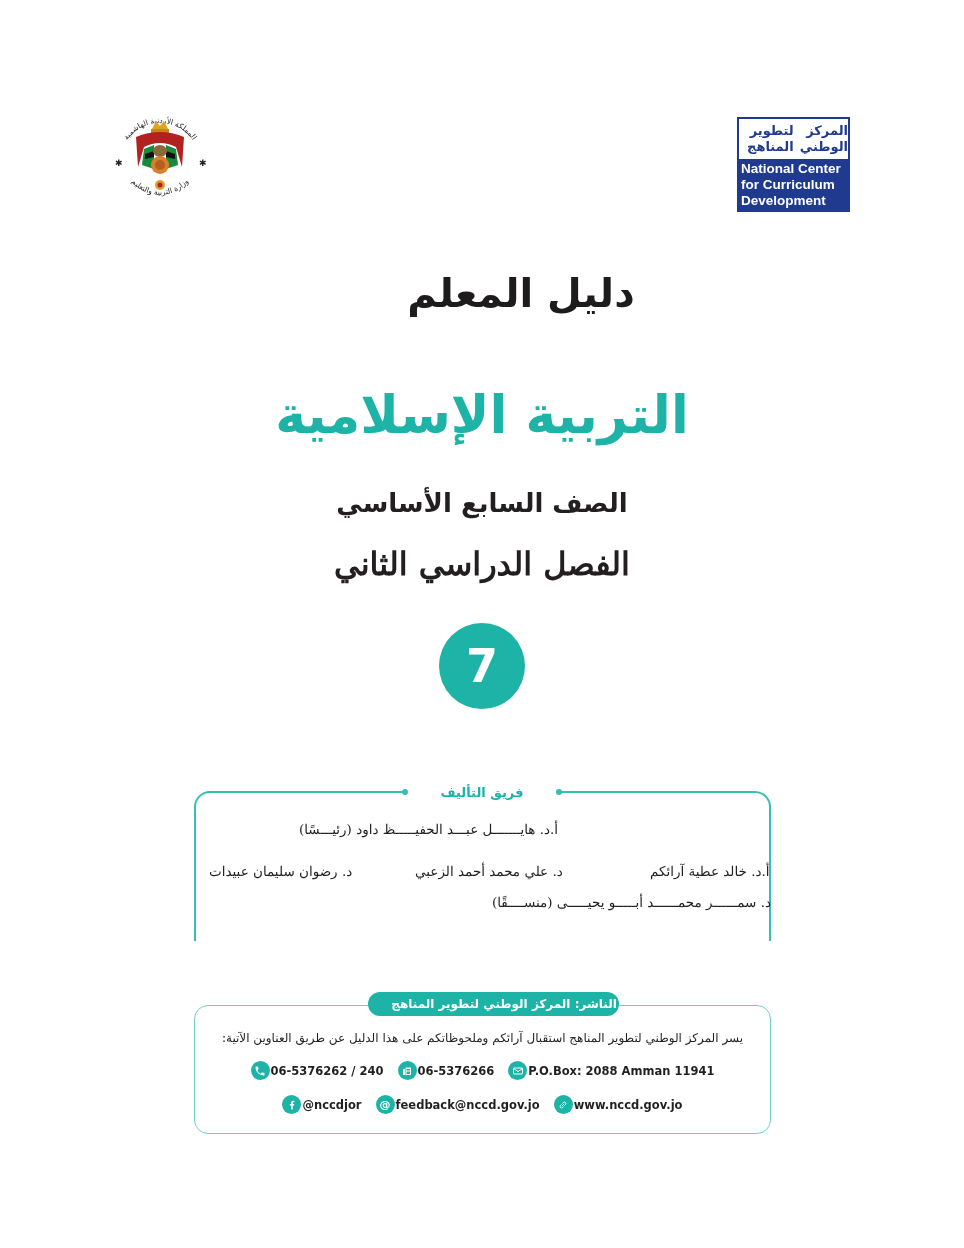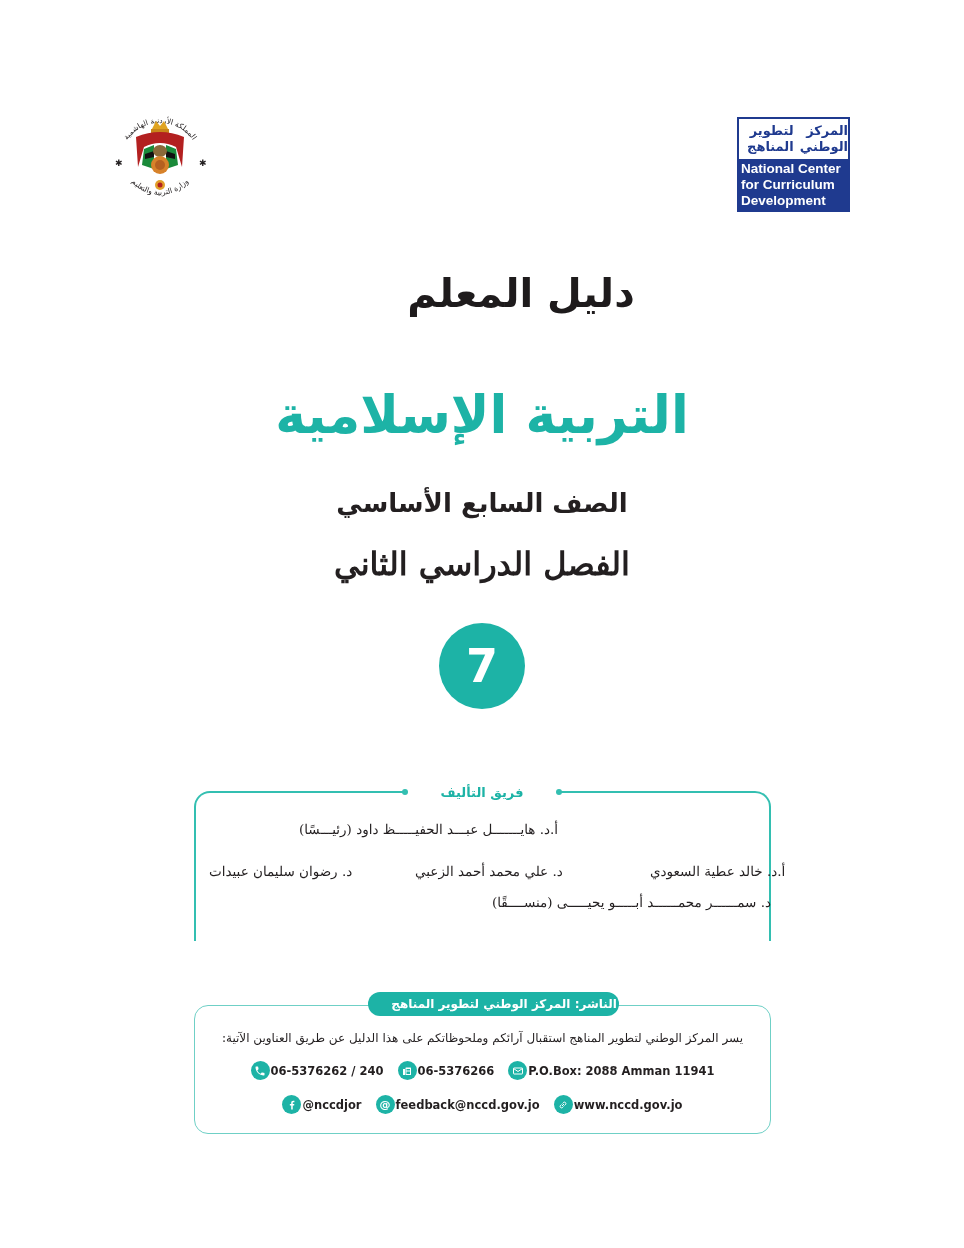--- a/index.html
+++ b/index.html
@@ -149,21 +149,21 @@
 <div class="abs grade-circle">7</div>
 
 <div class="abs authors-box"></div>
 <div class="abs authors-label-wrap">
   <span class="authors-label">فريق التأليف</span>
 </div>
 <div class="abs dot" style="left:402px;"></div>
 <div class="abs dot" style="left:556px;"></div>
 
 <div class="abs author-line" style="left:194px;width:469px;top:821px;text-align:center;">أ.د. هايـــــــل عبـــد الحفيـــــظ داود (رئيـــسًا)</div>
-<div class="abs author-line" style="left:650px;top:863px;">أ.د. خالد عطية السعودي</div>
+<div class="abs author-line" style="left:650px;top:863px;">أ.د. خالد عطية آرائكم</div>
 <div class="abs author-line" style="left:415px;top:863px;">د. علي محمد أحمد الزعبي</div>
 <div class="abs author-line" style="left:209px;top:863px;">د. رضوان سليمان عبيدات</div>
 <div class="abs author-line" style="left:194px;width:577px;top:894px;text-align:right;">د. سمــــــر محمــــــد أبـــــو يحيـــــى (منســــقًا)</div>
 
 <div class="abs pub-box"></div>
 <div class="abs pub-pill">الناشر: المركز الوطني لتطوير المناهج</div>
 <div class="abs pub-note">يسر المركز الوطني لتطوير المناهج استقبال آرائكم وملحوظاتكم على هذا الدليل عن طريق العناوين الآتية:</div>
 
 <div class="abs contact-row" style="top:1061px;">
   <div class="contact">

